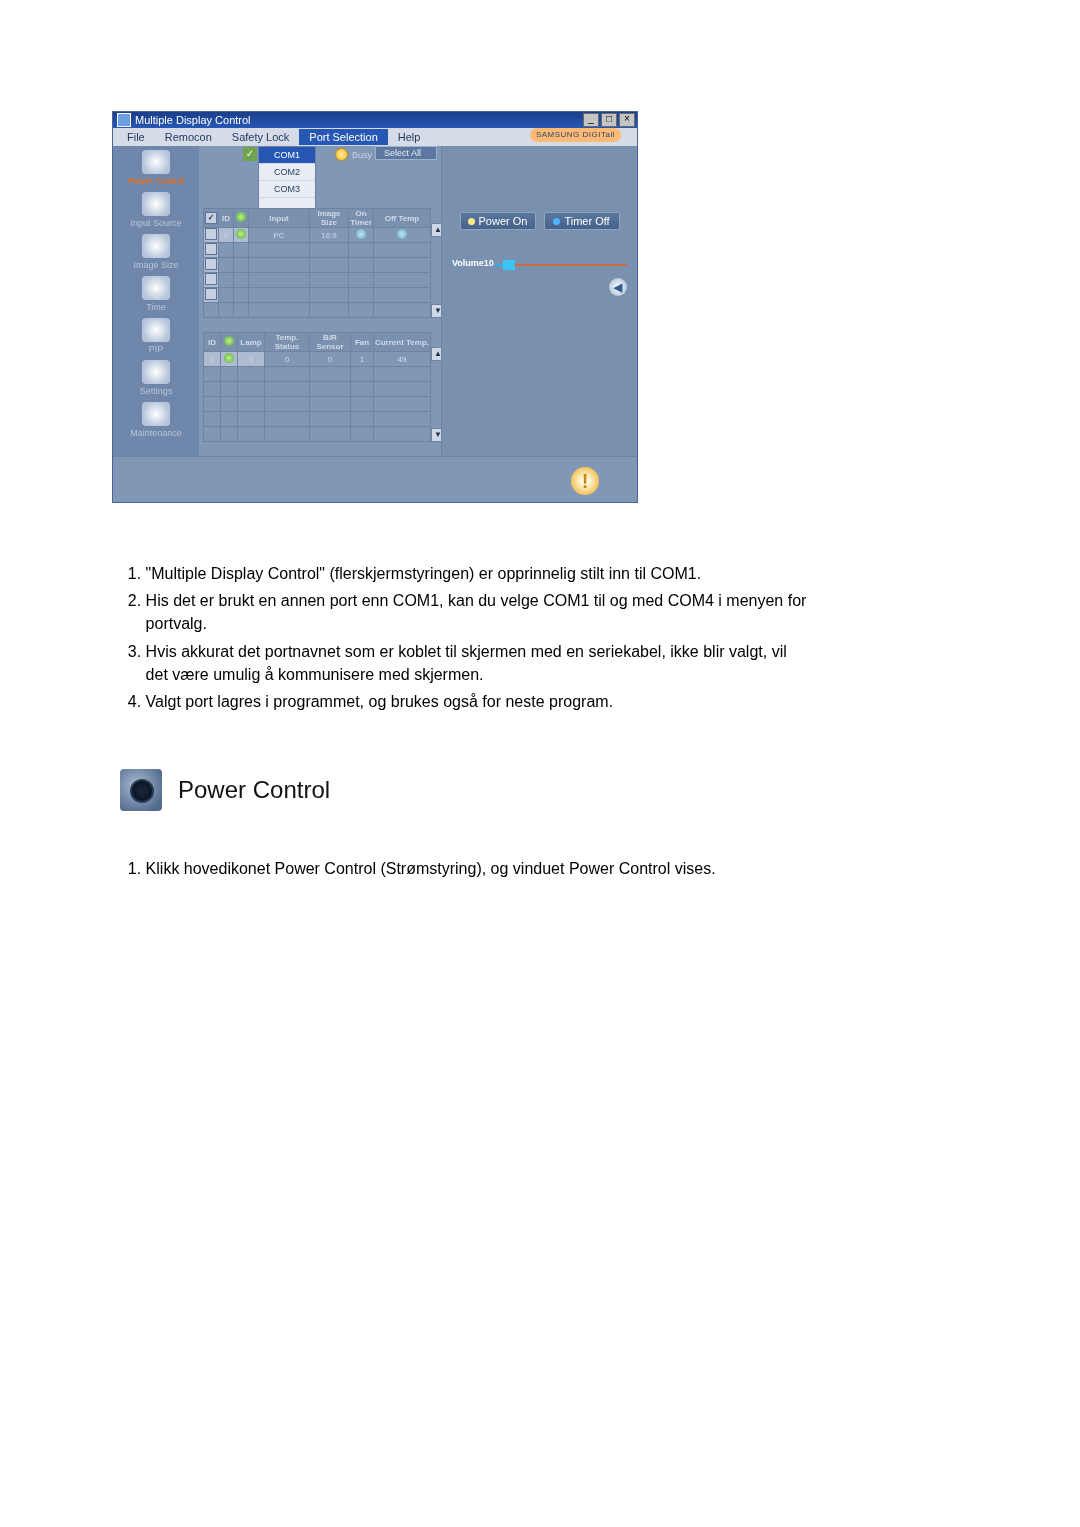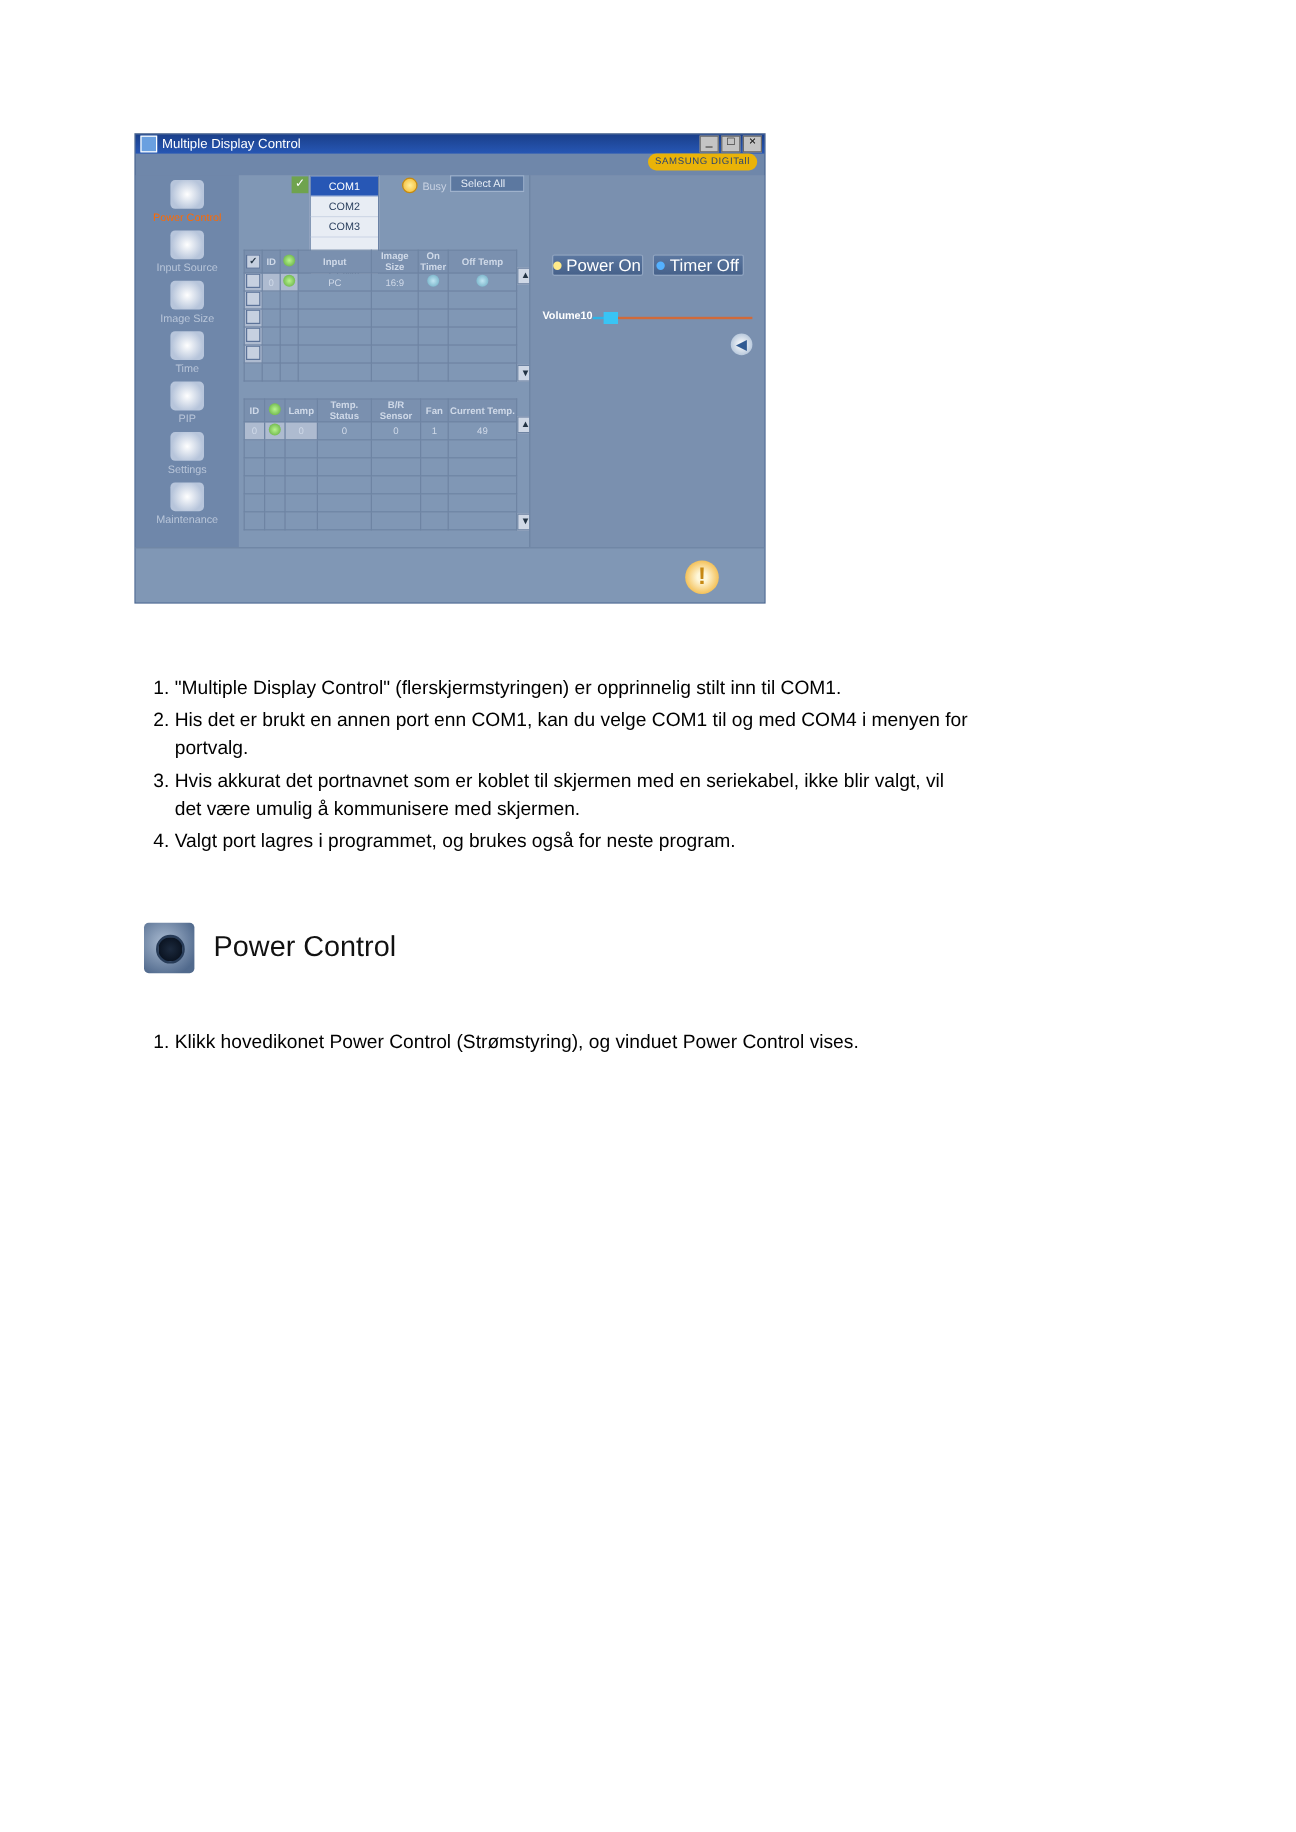--- a/index.html
+++ b/index.html
@@ -71,22 +71,22 @@
   .menubar span {
     padding: 2px 10px;
   }
   .menubar span.open {
     background: #2757b5;
     color: #fff;
   }
   .brandbar {
     position: absolute;
     top: 16px;
-    right: 6px;
-    background: #eab308;
+    right: 16px;
+    background: #fdba74;
     color: #2b4470;
     font-size: 8px;
     letter-spacing: .5px;
     padding: 2px 6px;
     border-radius: 7px;
     height: 10px;
     line-height: 10px;
   }
   
   .appbody {
@@ -247,21 +247,21 @@
     gap: 8px;
     justify-content: center;
     margin-top: 66px;
   }
   .pwr-btn {
     width: 74px; height: 16px;
     background: linear-gradient(#5b77a0,#46618a);
     border: 1px solid #90a4c0;
     border-radius: 2px;
     color: #fff;
-    font-size: 14px;
+    font-size: 11px;
     display: flex;
     align-items: center;
     justify-content: center;
     gap: 4px;
   }
   .pwr-btn .led-on { width: 7px; height:7px; border-radius:50%; background:#ffea8a; }
   .pwr-btn .led-off { width: 7px; height:7px; border-radius:50%; background:#54b1ff; }
   .volume-area {
     margin: 28px 10px 0 10px;
     color: #fff;
@@ -356,20 +356,27 @@
     <div class="titlebar">
       <span class="t-ico"></span>
       <span>Multiple Display Control</span>
     </div>
     <div class="winbtns">
       <span>_</span>
       <span>□</span>
       <span>×</span>
     </div>
 
+    <div class="menubar">
+      <span>File</span>
+      <span>Remocon</span>
+      <span>Safety Lock</span>
+      <span class="open">Port Selection</span>
+      <span>Help</span>
+    </div>
     <div class="brandbar">SAMSUNG DIGITall</div>
 
     <div class="appbody">
       <div class="main-row">
 
         <div class="sidebar">
           <div class="side-item">
             <div class="side-ico"></div>
             <div class="side-label active">Power Control</div>
           </div>

